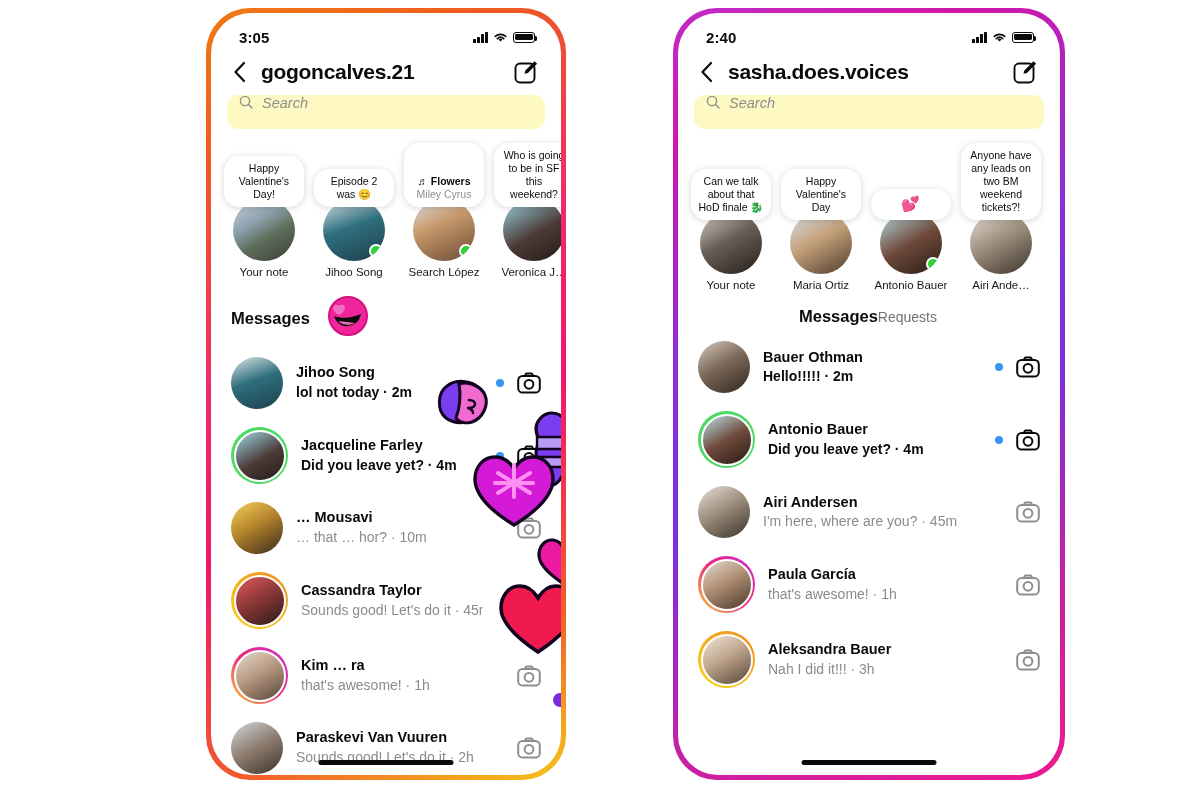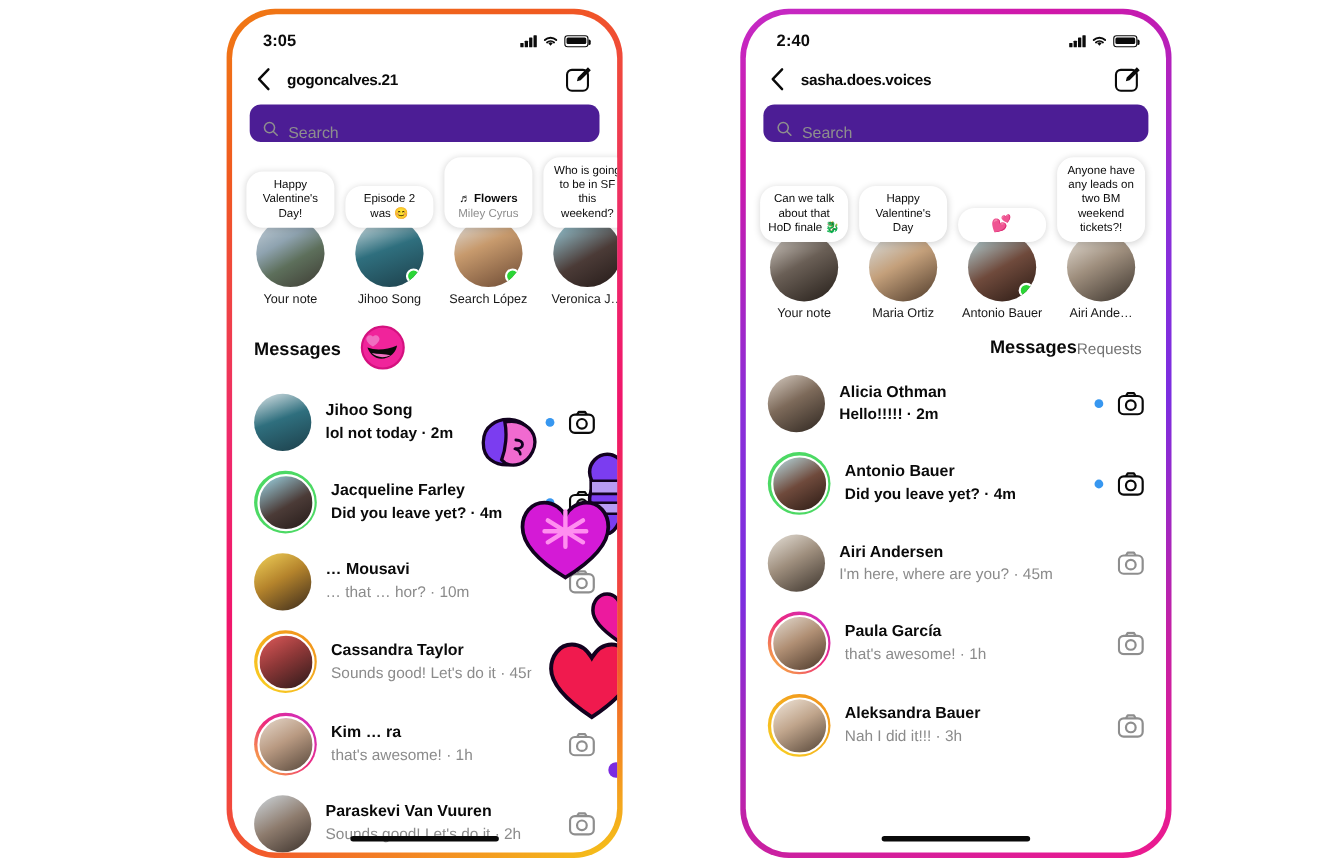--- a/index.html
+++ b/index.html
@@ -43,28 +43,28 @@
   .bars i:nth-child(3){height:8.5px}.bars i:nth-child(4){height:11px}
   .wifi { width: 15px; height: 11px; position: relative; }
   .wifi svg { display:block; }
   .batt { width: 22px; height: 11px; border: 1.4px solid #0b0b0b; border-radius: 3px; position: relative; }
   .batt::before { content:''; position:absolute; left:1.2px; top:1.2px; bottom:1.2px; right:1.2px; background:#0b0b0b; border-radius:1.4px; }
   .batt::after { content:''; position:absolute; right:-3.4px; top:3px; width:2px; height:5px; background:#0b0b0b; border-radius:0 1.5px 1.5px 0; }
 
   
   .navbar { display: flex; align-items: center; padding: 4px 22px 10px 18px; gap: 10px; }
   .back { width: 22px; height: 26px; flex: none; }
-  .nav-title { font-size: 14px; font-weight: bold; color: #0a0a0a; letter-spacing: -.3px; flex:1; }
+  .nav-title { font-size: 21px; font-weight: bold; color: #0a0a0a; letter-spacing: -.3px; flex:1; }
   .compose { width: 26px; height: 26px; flex: none; }
 
   
   .searchwrap { padding: 0 16px 10px 16px; }
   .search {
-    height: 34px; background: #4c1d95; border-radius: 10px;
-    display: flex; align-items: flex-end; gap: 9px; padding: 0 12px;
+    height: 34px; background: #fef9c3; border-radius: 10px;
+    display: flex; align-items: flex-start; gap: 9px; padding: 0 12px; font-style: italic;
   }
   .search .ph { font-size: 14.5px; color: #8e8e8e; }
 
   
   .notes { display: flex; gap: 12px; padding: 4px 0 2px 14px; align-items: flex-end; }
   .note { width: 78px; flex: none; position: relative; display:flex; flex-direction:column; align-items:center; }
   .bubble {
     position: relative; background:#fff; border-radius: 15px;
     box-shadow: 0 1px 7px rgba(0,0,0,.17);
     padding: 6px 7px; min-height: 36px; width: 80px;
@@ -78,21 +78,21 @@
     width: 62px; height: 62px; border-radius: 50%; position: relative;
     overflow: hidden; z-index: 1; background:#d8d8d8;
   }
   .note-name { font-size: 11.5px; color: #171717; margin-top: 5px; white-space: nowrap; }
   .online {
     position: absolute; right: 2px; bottom: 3px; width: 14px; height: 14px;
     border-radius: 50%; background: #2bd536; border: 2.4px solid #fff; z-index: 4;
   }
 
   
-  .msghead { display:flex; align-items:center; justify-content:flex-end;
+  .msghead { display:flex; align-items:center; justify-content:center;
     padding: 14px 22px 6px 20px; }
   .msghead .h { font-size: 16.5px; font-weight: bold; color:#0a0a0a; }
   .msghead .req { font-size: 14px; color:#737373; }
 
   
   .rows { padding: 0 0 0 0; }
   .row { display:flex; align-items:center; gap: 13px; padding: 9px 20px 9px 20px; position:relative; }
   .av { width: 52px; height: 52px; border-radius:50%; flex:none; position:relative; background:#ddd; overflow:hidden; }
   .ring { padding: 2.5px; border-radius:50%; flex:none; }
   .ring > .av { width: 100%; height: 100%; border: 2.2px solid #fff; }
@@ -467,21 +467,21 @@
 
       <div class="msghead">
         <span class="h">Messages</span>
         <span class="req">Requests</span>
       </div>
 
       <div class="rows">
         <div class="row">
           <div class="av p14"></div>
           <div class="meta">
-            <div class="nm">Alicia Othman</div>
+            <div class="nm">Bauer Othman</div>
             <div class="sn unread">Hello!!!!! · 2m</div>
           </div>
           <span class="dot"></span>
           <span class="cam">
             <svg width="24" height="22" viewBox="0 0 24 22">
                 <rect x="1.2" y="4" width="21.6" height="16.6" rx="4.4" stroke="#0a0a0a" stroke-width="2" fill="none"></rect>
                 <circle cx="12" cy="12.3" r="4.4" stroke="#0a0a0a" stroke-width="2" fill="none"></circle>
                 <path d="M7.6 4l1.6-2.6h5.6L16.4 4" stroke="#0a0a0a" stroke-width="2" fill="none" stroke-linejoin="round"></path>
               </svg>
           </span>

